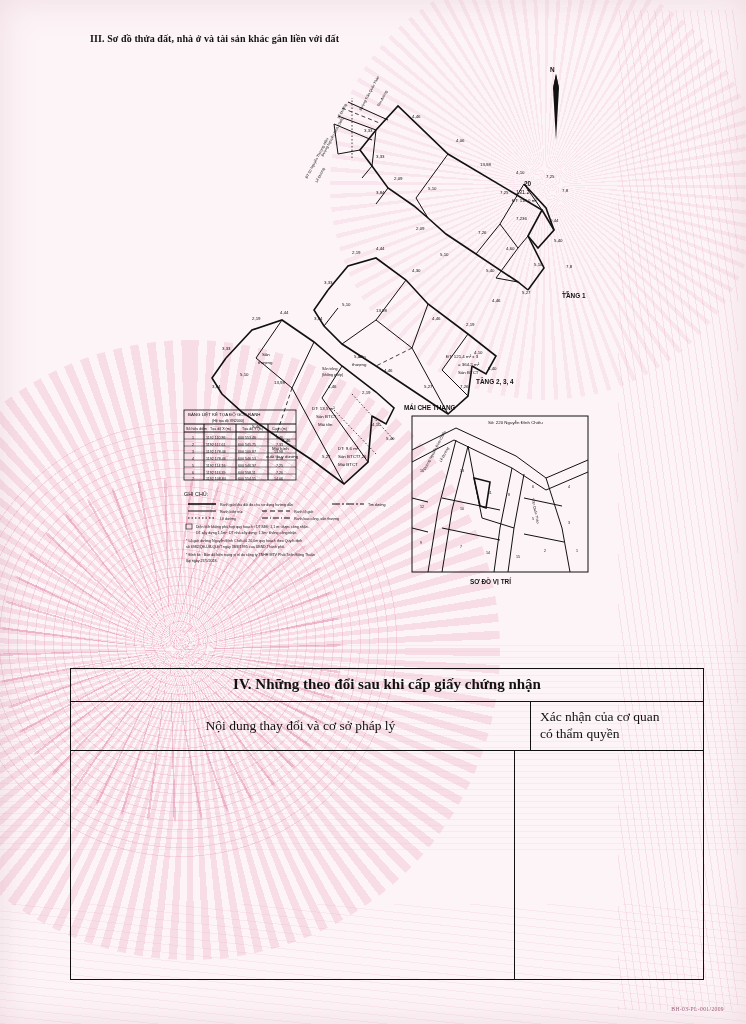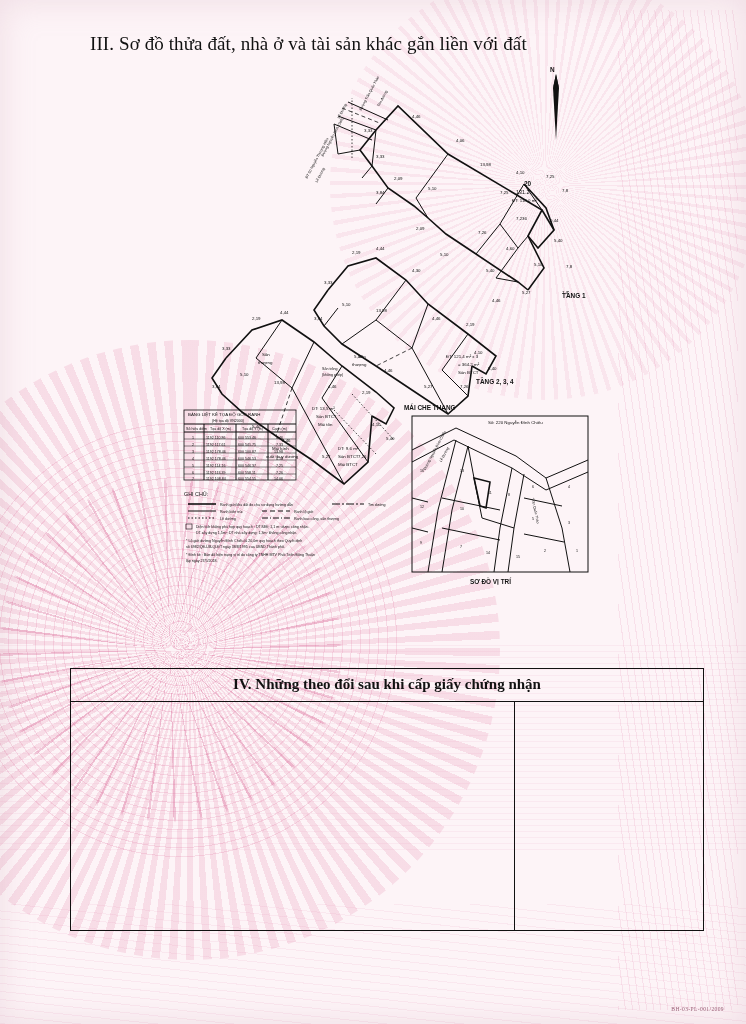--- a/index.html
+++ b/index.html
@@ -98,22 +98,22 @@
   #paper-edge {
     position: absolute; inset: 0;
     box-shadow: inset 0 0 34px rgba(200,150,170,.25);
     pointer-events: none;
   }
 
   
   #section3-title {
     position: absolute;
     left: 90px; top: 33px;
-    font-size: 19px;
-    font-weight: normal;
+    font-size: 10px;
+    font-weight: bold;
     color: #111;
     letter-spacing: .1px;
   }
 
   
   #drawing {
     position: absolute;
     left: 76px; top: 58px;
     width: 600px; height: 560px;
   }
@@ -484,20 +484,27 @@
         <text class="t3" transform="rotate(-62 356,400)" x="342" y="400">Đường Nguyễn Đình Chiểu</text>
         <text class="t3" transform="rotate(-62 372,392)" x="358" y="392">Lễ Đường</text>
         <text class="t3" transform="rotate(78 458,452)" x="446" y="452">Trần Quốc Thảo</text>
         <text class="t6b" x="394" y="526">SƠ ĐỒ VỊ TRÍ</text>
       </g>
     </svg>
   </div>
 
   <div id="section4">
     <div id="section4-title">IV. Những theo đổi sau khi cấp giấy chứng nhận</div>
+    <div id="section4-head">
+      <div class="s4-col-left">Nội dung thay đổi và cơ sở pháp lý</div>
+      <div class="s4-col-right">
+        <div>Xác nhận của cơ quan</div>
+        <div>có thẩm quyền</div>
+      </div>
+    </div>
     <div id="section4-body">
       <div class="s4-body-left"></div>
       <div class="s4-body-right"></div>
     </div>
   </div>
 
   <div id="bottom-code">BH-03-PL-001/2009</div>
 </div>
 
 </body></html>

